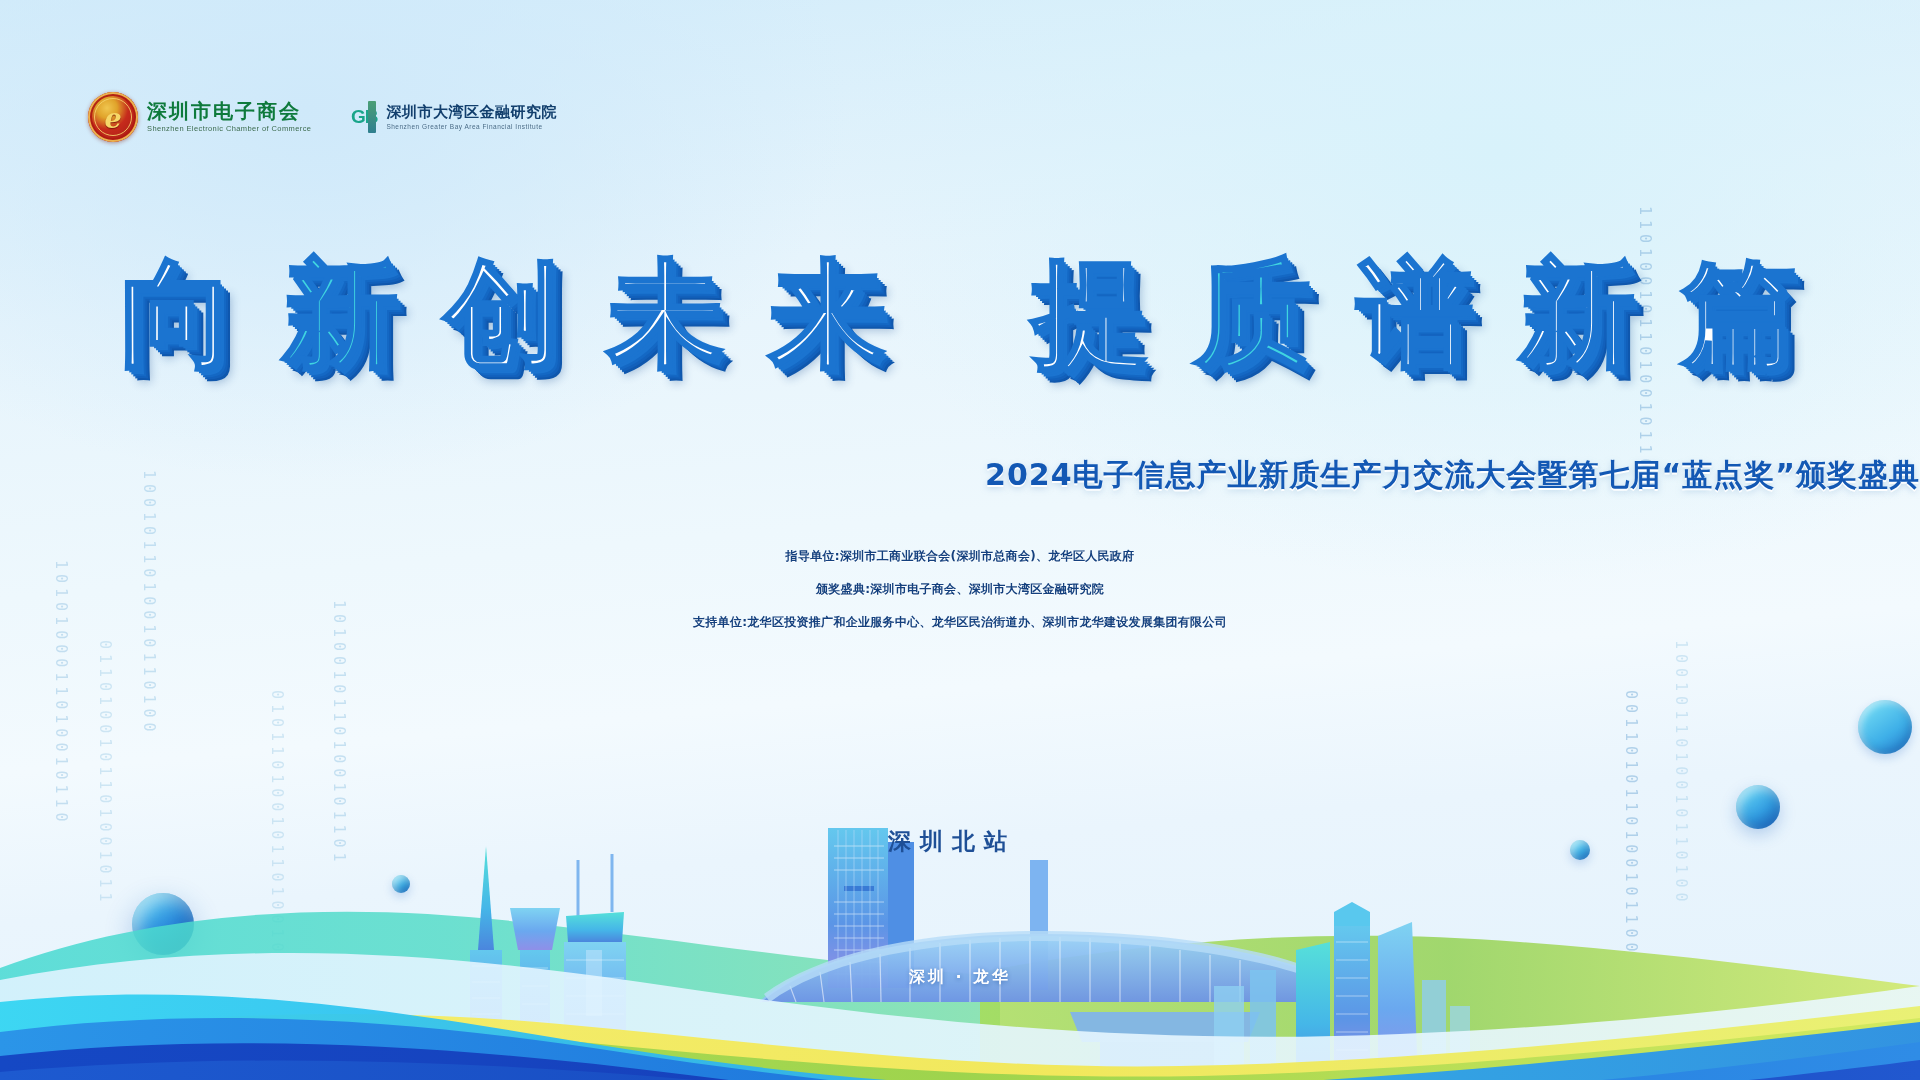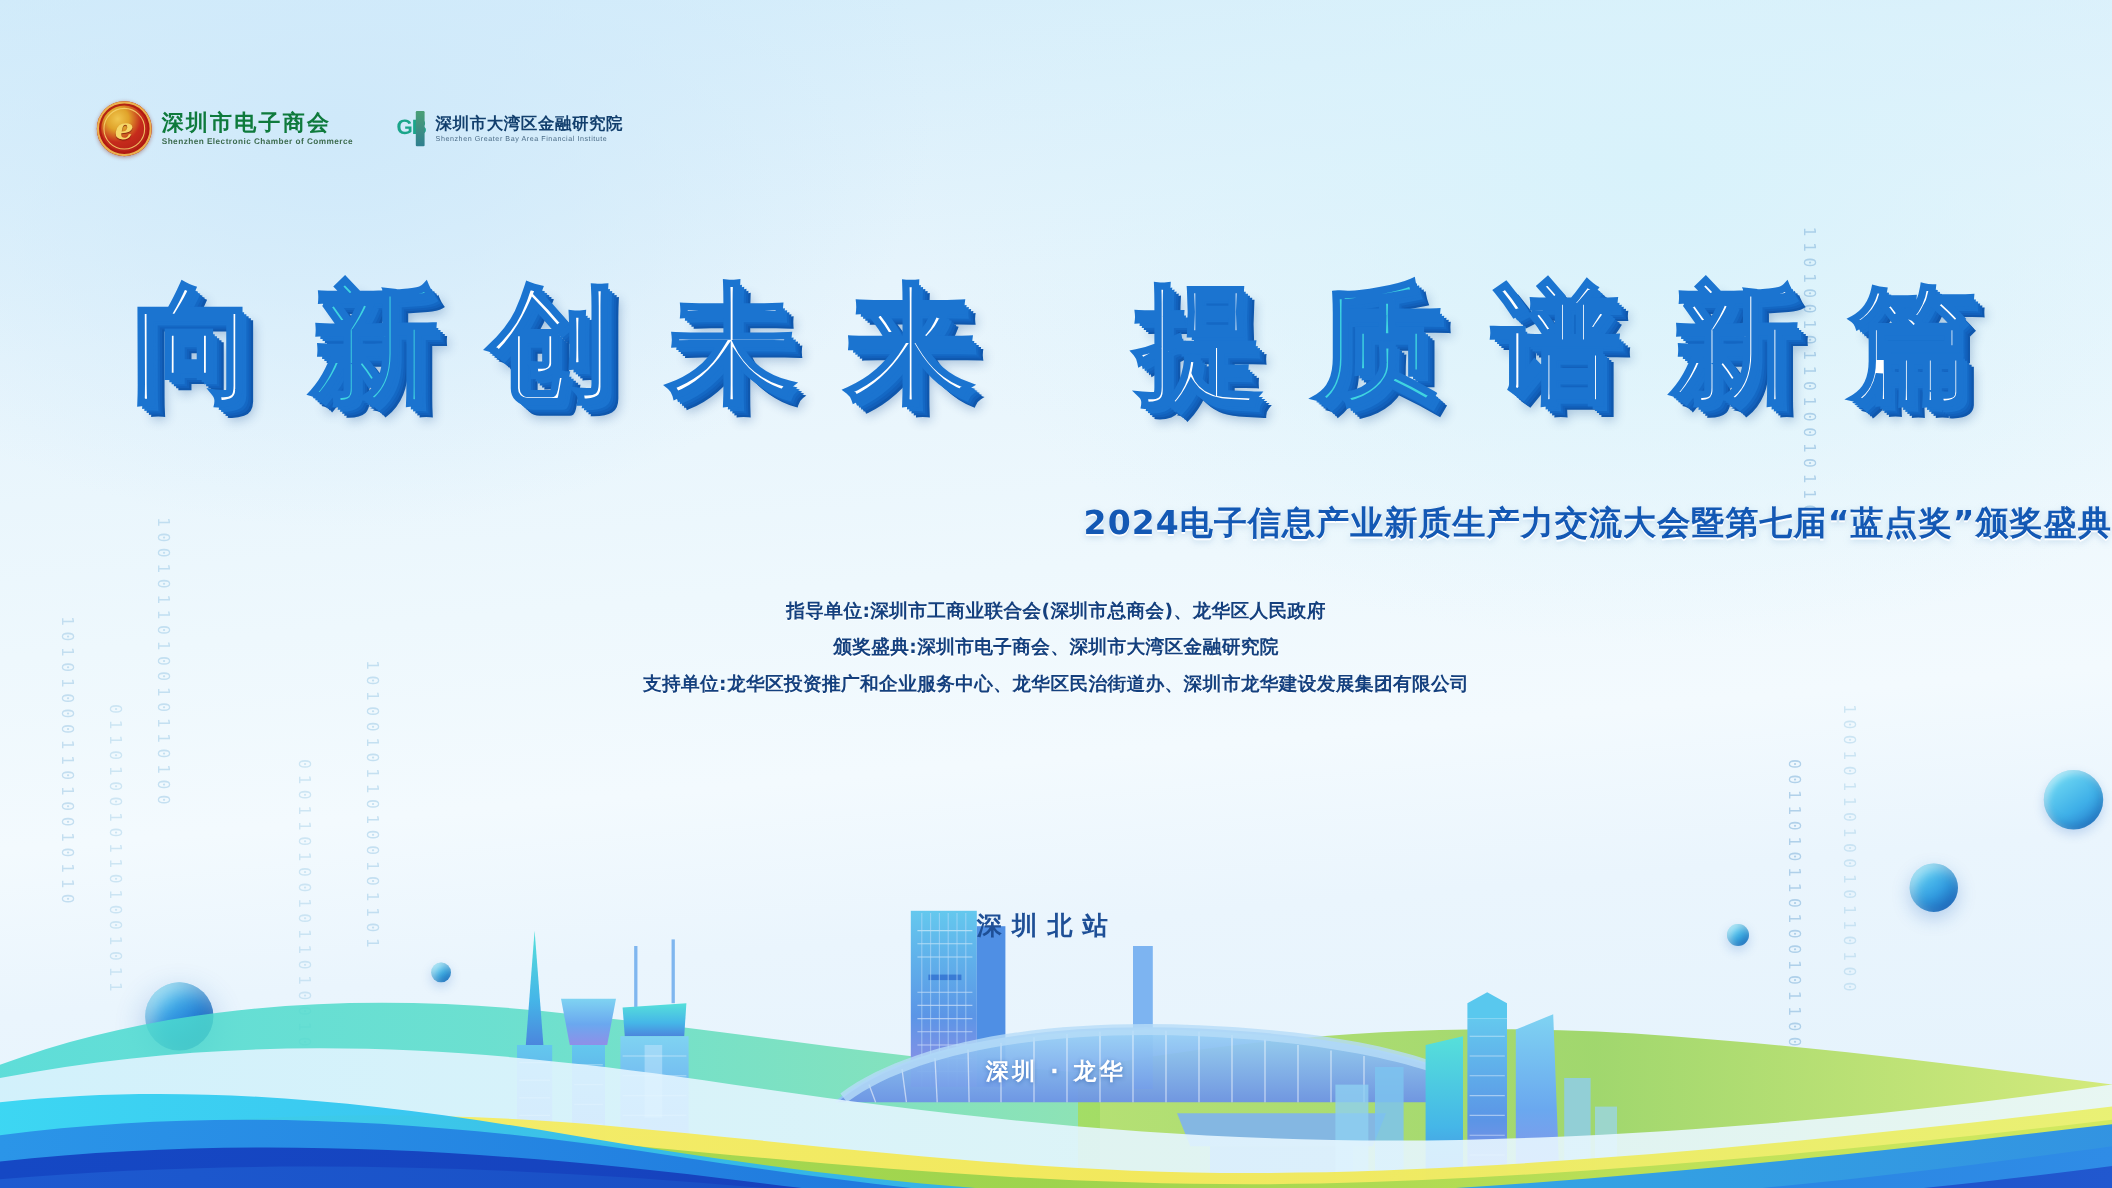--- a/index.html
+++ b/index.html
@@ -39,21 +39,21 @@
     background:radial-gradient(circle at 38% 32%, #f0c64f 0%, #e0a32a 22%, #c62b1c 46%, #9f1710 100%);
     box-shadow:0 1px 4px rgba(120,20,10,.45), inset 0 0 0 2px rgba(245,205,90,.85), inset 0 0 0 4px rgba(175,25,18,.9);
     position:relative;overflow:hidden;}
   .seal:before{content:"";position:absolute;inset:6px;border-radius:50%;border:1.5px solid rgba(247,214,110,.85);}
   .seal-e{position:absolute;left:50%;top:52%;transform:translate(-50%,-50%);
     font-family:"DejaVu Serif","Liberation Serif",serif;font-size:27px;font-weight:bold;
     font-style:italic;color:#f6d768;text-shadow:0 1px 1px rgba(110,12,8,.8);line-height:1;}
   .lg-txt{display:flex;flex-direction:column;justify-content:center;gap:2px;}
   .lg-cn{font-size:20px;font-weight:bold;color:#0e7a3c;letter-spacing:2px;
     font-family:"DejaVu Serif","Liberation Serif",serif;line-height:1.05;white-space:nowrap;}
-  .lg-en{font-size:7.5px;color:#3c6b4e;letter-spacing:.4px;white-space:nowrap;font-weight:bold;}
+  .lg-en{font-size:7.5px;color:#3c6b4e;letter-spacing:.4px;white-space:nowrap;font-weight:normal;}
   .gbi{width:44px;height:34px;flex:0 0 auto;position:relative;
     font-family:"Liberation Sans",sans-serif;font-weight:bold;font-size:19px;line-height:34px;
     color:#1aa58a;letter-spacing:-1px;text-align:right;}
   .gbi .bar{position:absolute;right:1px;top:1px;width:8px;height:32px;
     background:linear-gradient(180deg,#4b9f76,#2f7f8f);border-radius:1px;}
   .lg-cn2{font-size:15px;font-weight:bold;color:#123f6d;letter-spacing:.5px;
     font-family:"DejaVu Serif","Liberation Serif",serif;line-height:1.1;white-space:nowrap;}
   .lg-en2{font-size:6.5px;color:#4a6b86;letter-spacing:.5px;white-space:nowrap;}
 
   
@@ -77,35 +77,35 @@
 
   
   #subtitle{position:absolute;left:0;right:0;top:455px;text-align:right;
     font-family:"DejaVu Sans","Liberation Sans",sans-serif;
     font-weight:bold;font-size:30px;letter-spacing:1px;color:#1358b4;
     text-shadow:0 2px 0 rgba(255,255,255,.95), 0 3px 6px rgba(140,180,215,.5);white-space:nowrap;padding-left:32px;}
 
   
   #orgblock{position:absolute;left:0;right:0;top:540px;text-align:center;}
   #orgblock .line{font-family:"DejaVu Sans","Liberation Sans",sans-serif;
-    font-weight:bold;font-size:17px;color:#14407e;letter-spacing:.3px;
+    font-weight:bold;font-size:12px;color:#14407e;letter-spacing:.3px;
     line-height:33px;white-space:nowrap;
     text-shadow:0 1px 0 rgba(255,255,255,.9);}
 
   
   #scene{position:absolute;left:0;right:0;bottom:0;height:430px;}
   #scene svg{display:block;width:1920px;height:430px;}
 
   #stationName{position:absolute;left:888px;top:826px;
     font-family:"DejaVu Serif","Liberation Serif",serif;font-weight:bold;
     font-size:23px;letter-spacing:9px;color:#1e4f96;white-space:nowrap;}
 
   #footerCity{position:absolute;left:0;right:0;bottom:92px;text-align:center;
     font-family:"DejaVu Sans","Liberation Sans",sans-serif;font-weight:bold;
-    font-size:21px;letter-spacing:3px;color:#ffffff;
+    font-size:16px;letter-spacing:3px;color:#ffffff;
     text-shadow:0 1px 4px rgba(10,60,140,.45);}
 </style>
 </head>
 <body>
 
 <div id="stage">
 
   <div class="binary b1" style="left:52px;top:560px;height:240px;">1010100011010010110</div>
   <div class="binary b2" style="left:96px;top:640px;height:210px;">0110100101101001011</div>
   <div class="binary b3" style="left:140px;top:470px;height:230px;">1001011010010110100</div>

